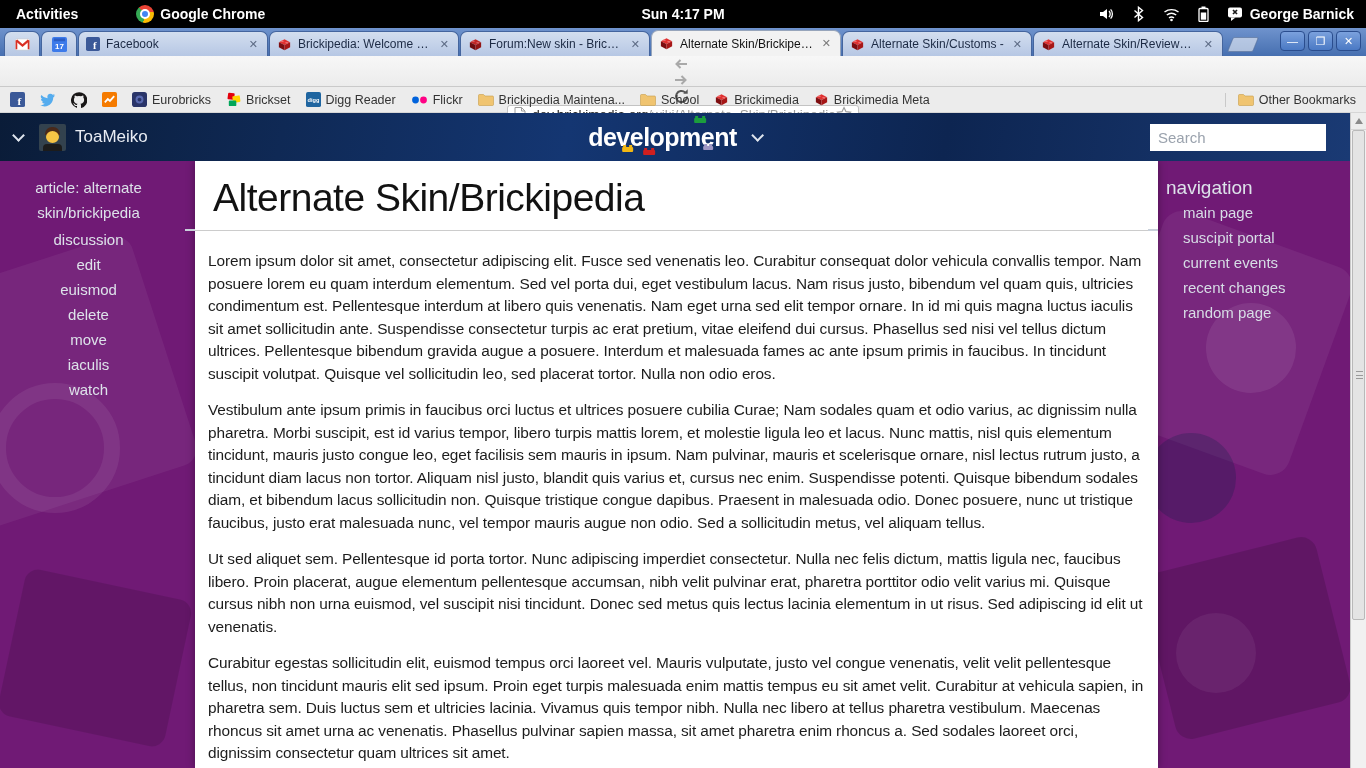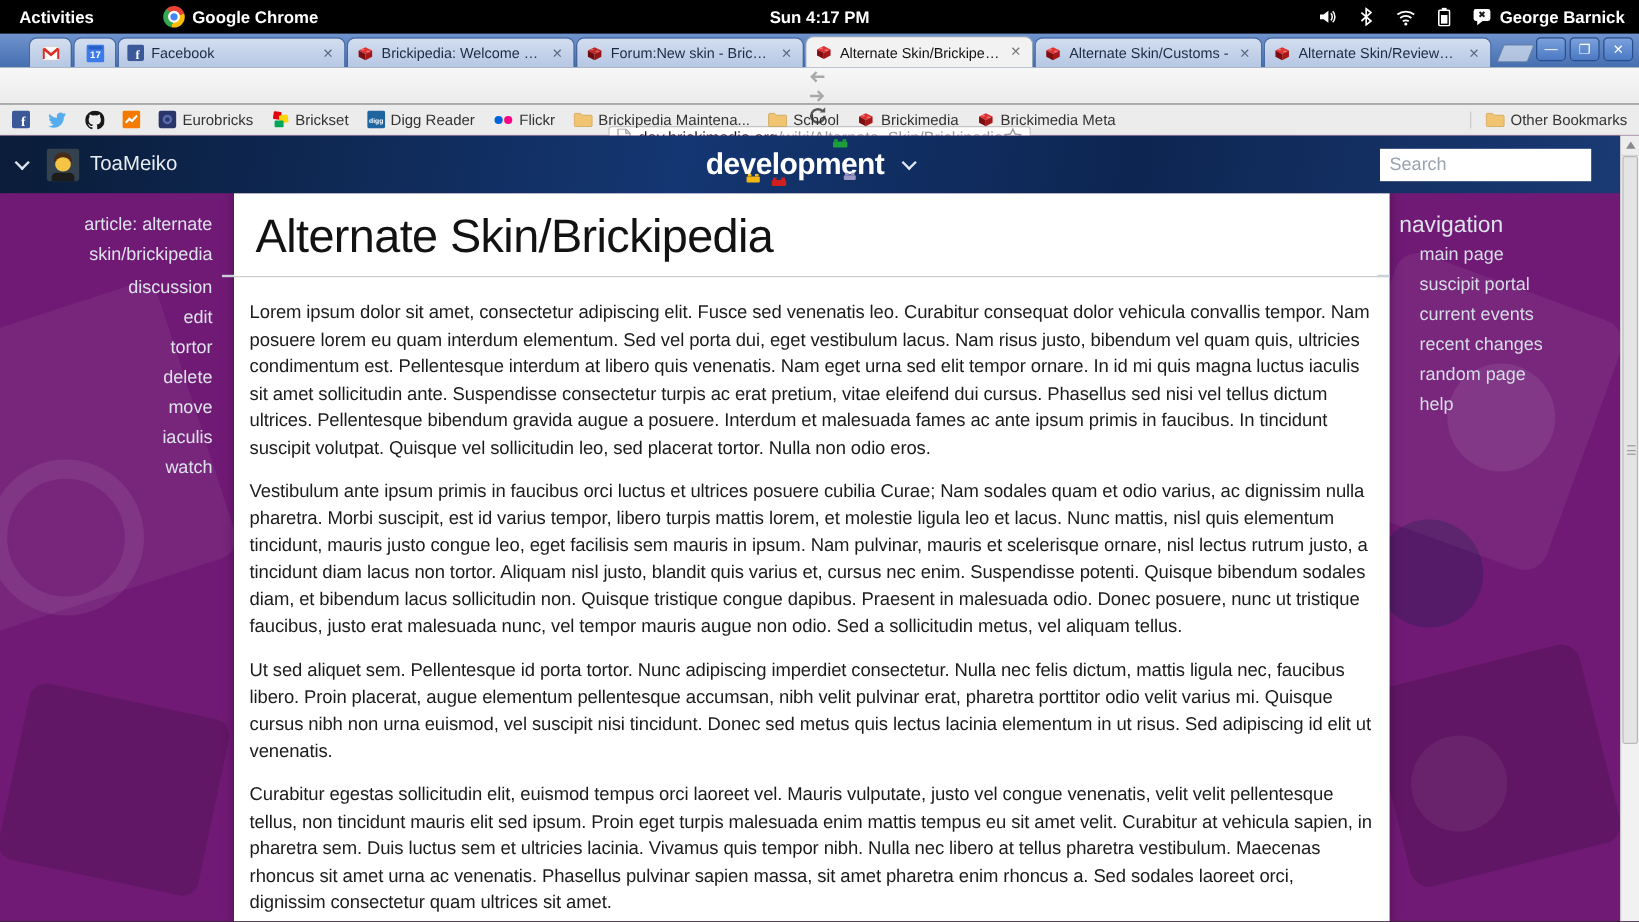--- a/index.html
+++ b/index.html
@@ -16,21 +16,21 @@
     position:relative; }
   .chrome-logo::after { content:""; position:absolute; inset:4px; border-radius:50%;
     background:#4285f4; border:2px solid #fff; }
   .gn-clock { position:absolute; left:50%; transform:translateX(-50%); font-weight:bold; }
   .gn-tray { position:absolute; right:12px; display:flex; align-items:center; gap:18px; }
   .gn-user { display:flex; align-items:flex-end; gap:7px; font-weight:bold; }
   .tray-ic { display:flex; align-items:center; }
 
   
   #tab-strip { height:28px; background:linear-gradient(#6f93cd,#466fb0);
-               display:flex; align-items:flex-end; padding-left:24px; position:relative; }
+               display:flex; align-items:flex-end; padding-left:4px; position:relative; }
   .tab { height:25px; display:flex; align-items:center; gap:6px; padding:0 7px;
          border-radius:7px 7px 0 0; border:1px solid #44659e; border-bottom:none;
          background:linear-gradient(#d3deef,#b6c7e4); color:#1c2a44; font-size:12px;
          margin-right:1px; min-width:0; }
   .tab.pinned { width:36px; justify-content:center; }
   .tab.active { background:#f2f2f2; color:#111; height:26px; border-color:#97a5bb; }
   .tab .t-title { flex:1; white-space:nowrap; overflow:hidden; text-overflow:ellipsis; }
   .tab .t-close { font-size:11px; color:#5d6b85; padding:0 2px; }
   .tab.active .t-close { color:#7a7a7a; }
   .tab-reg { width:190px; }
@@ -114,21 +114,21 @@
   .lb-green { left:106px; top:-5px; width:12px; height:5px; background:#1c9e3d; }
   .lb-lav { right:24px; bottom:2px; width:10px; height:4px; background:#9d97c4; }
   #search-box { position:absolute; right:24px; top:11px; width:176px; height:27px;
                 border:none; background:#fff; font-size:15px; padding:0 8px;
                 color:#333; font-family:"Liberation Sans",sans-serif;margin-left:16px; }
   #search-box::placeholder { color:#9aa2ad; }
 
   
   #page-body { position:absolute; top:48px; bottom:0; left:0; right:16px;
                display:flex; z-index:1; }
-  #left-rail { width:195px; padding:14px 18px 0 0; text-align:right; }
+  #left-rail { width:195px; padding:14px 18px 0 0; text-align:center; }
   .rail-link { color:#dde2ea; font-size:15px; line-height:25px; }
   #left-rail .rail-link { display:block; }
   .tool-first { margin-bottom:2px; }
   #content-card { flex:1; background:#fff; box-shadow:0 0 8px rgba(0,0,0,.35);
                   overflow:hidden; }
   #page-title { font-size:39px; font-weight:normal; color:#121212; padding:15px 18px 10px;
                 letter-spacing:-.5px; }
   .title-rule { border-bottom:1px solid #cccccc; }
   #article { padding:19px 13px 0; }
   #article p { font-size:15.4px; line-height:22.5px; color:#1c1c1c; margin-bottom:14px;
@@ -533,21 +533,21 @@
     </div>
 
     <input id="search-box" placeholder="Search" style="">
   </div>
 
   <div id="page-body">
     <div id="left-rail">
       <span class="rail-link tool-first">article: alternate skin/brickipedia</span>
       <span class="rail-link">discussion</span>
       <span class="rail-link">edit</span>
-      <span class="rail-link">tortor</span>
+      <span class="rail-link">euismod</span>
       <span class="rail-link">delete</span>
       <span class="rail-link">move</span>
       <span class="rail-link">iaculis</span>
       <span class="rail-link">watch</span>
     </div>
 
     <div id="content-card">
       <div class="title-rule">
         <h1 id="page-title">Alternate Skin/Brickipedia</h1>
       </div>
@@ -560,21 +560,20 @@
       </div>
     </div>
 
     <div id="right-rail">
       <div class="nav-head">navigation</div>
       <span class="nav-link">main page</span>
       <span class="nav-link">suscipit portal</span>
       <span class="nav-link">current events</span>
       <span class="nav-link">recent changes</span>
       <span class="nav-link">random page</span>
-      <span class="nav-link">help</span>
     </div>
   </div>
 
   <div class="edge-dash dash-l"></div>
   <div class="edge-dash dash-r"></div>
 
   <div id="scrollbar">
     <div class="sb-up"></div>
     <div class="sb-thumb">
       <div class="sb-grip"></div>

